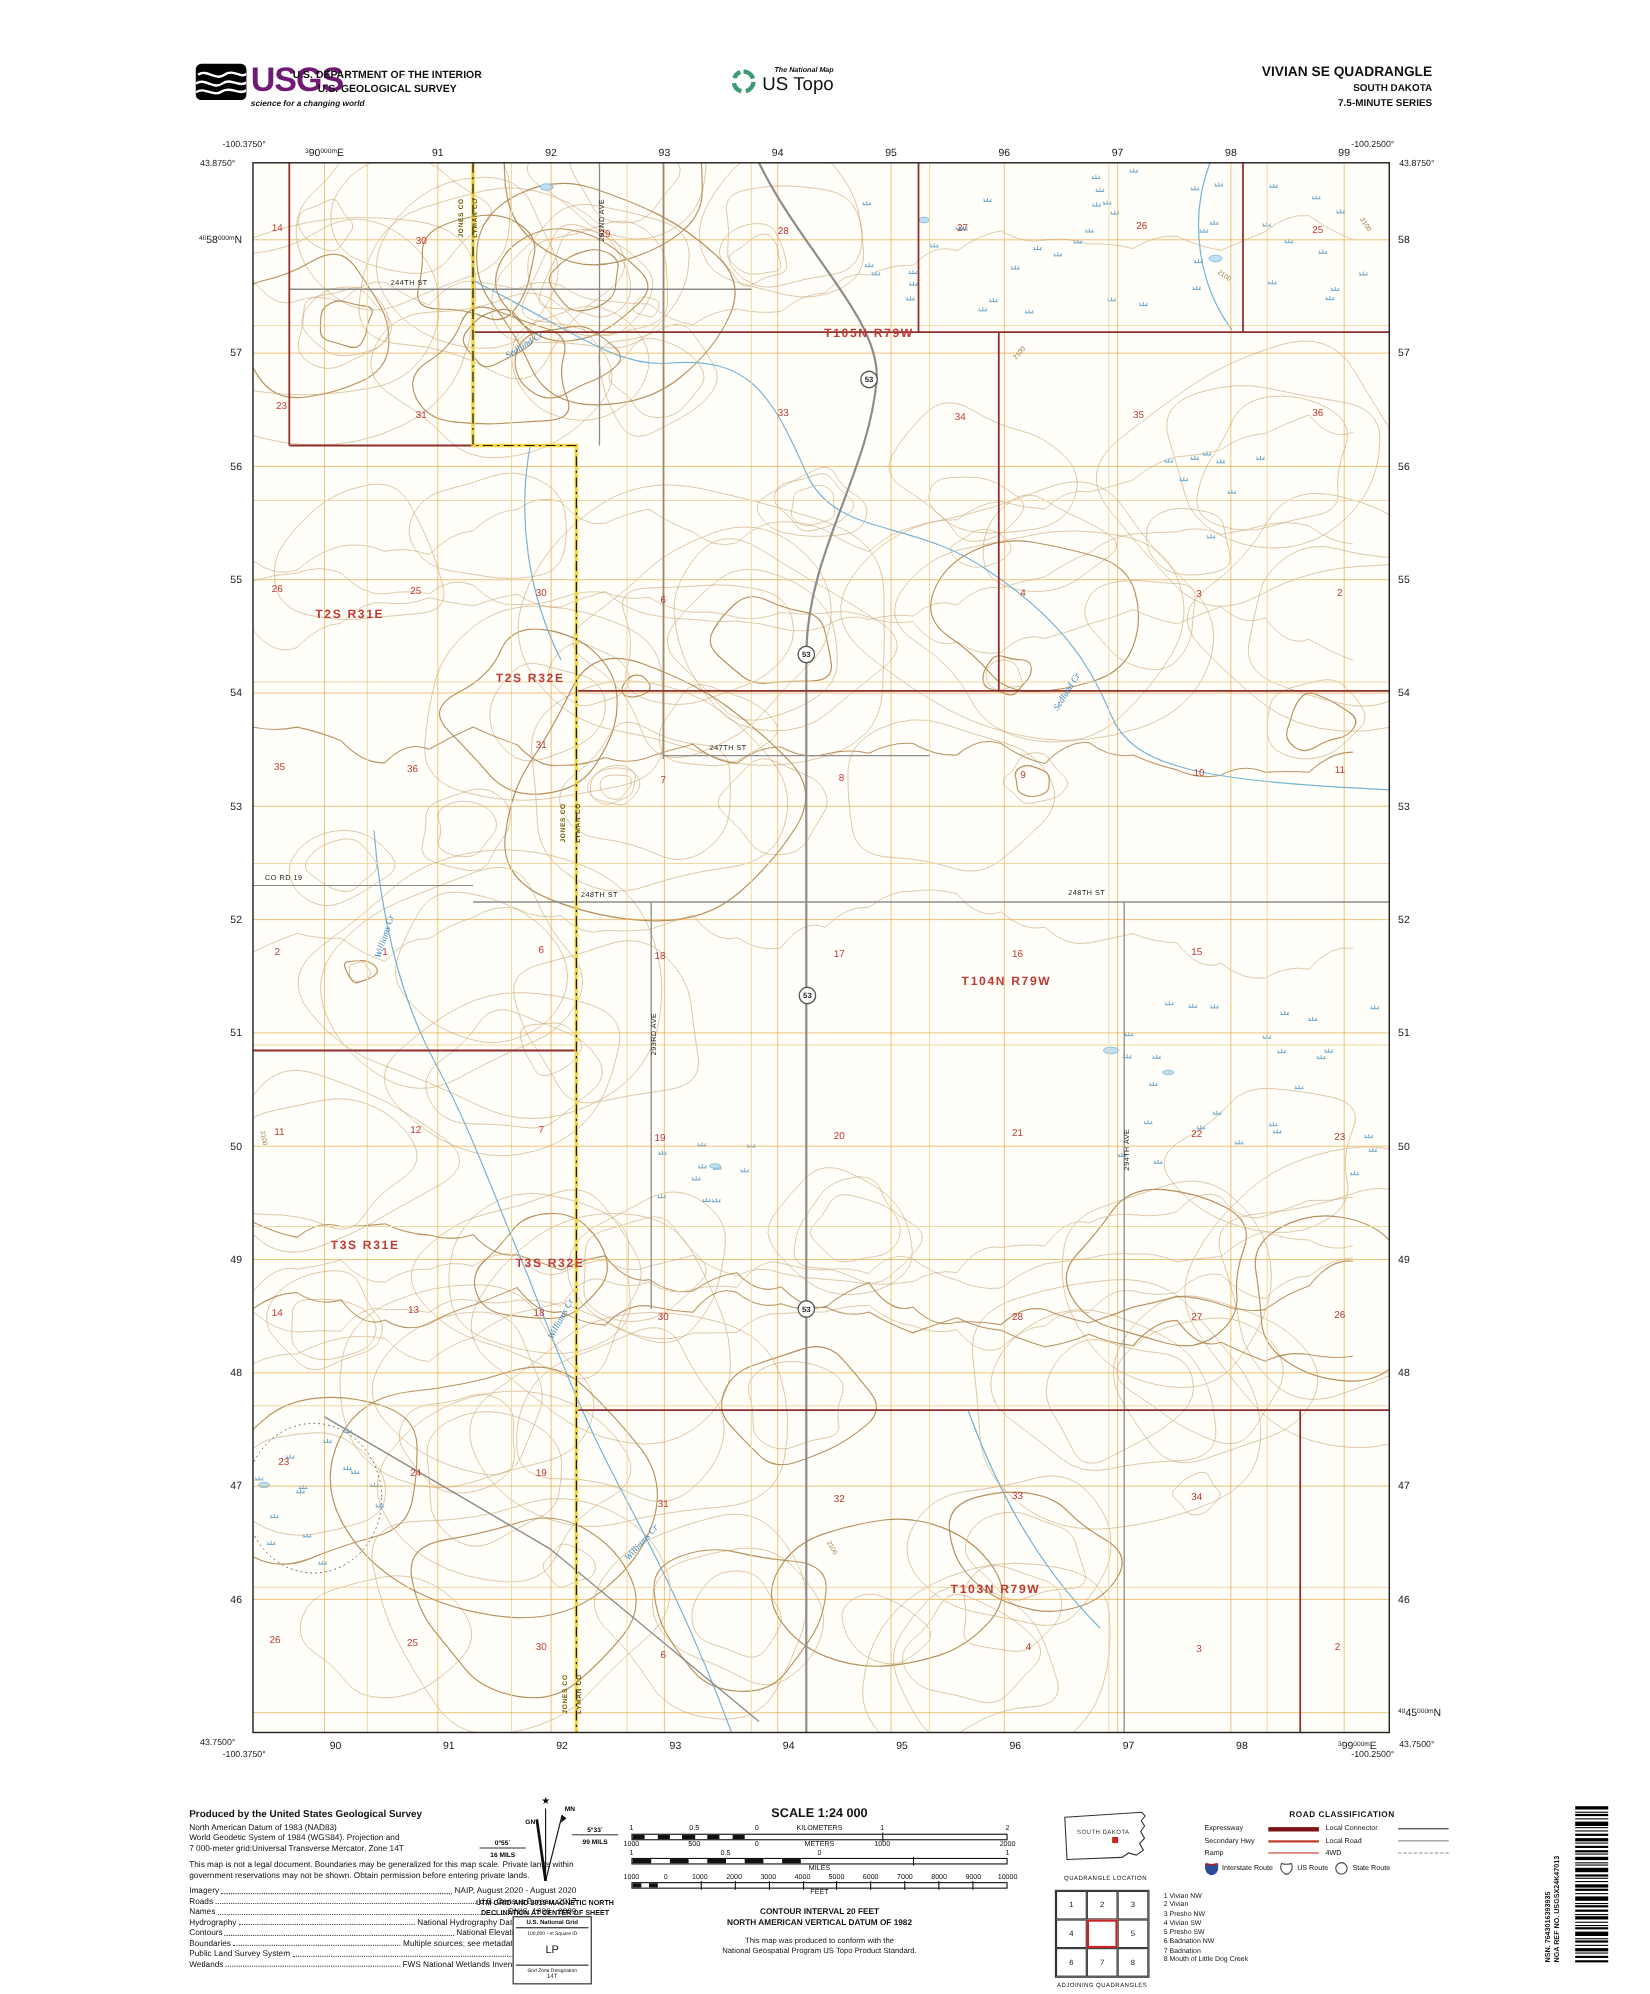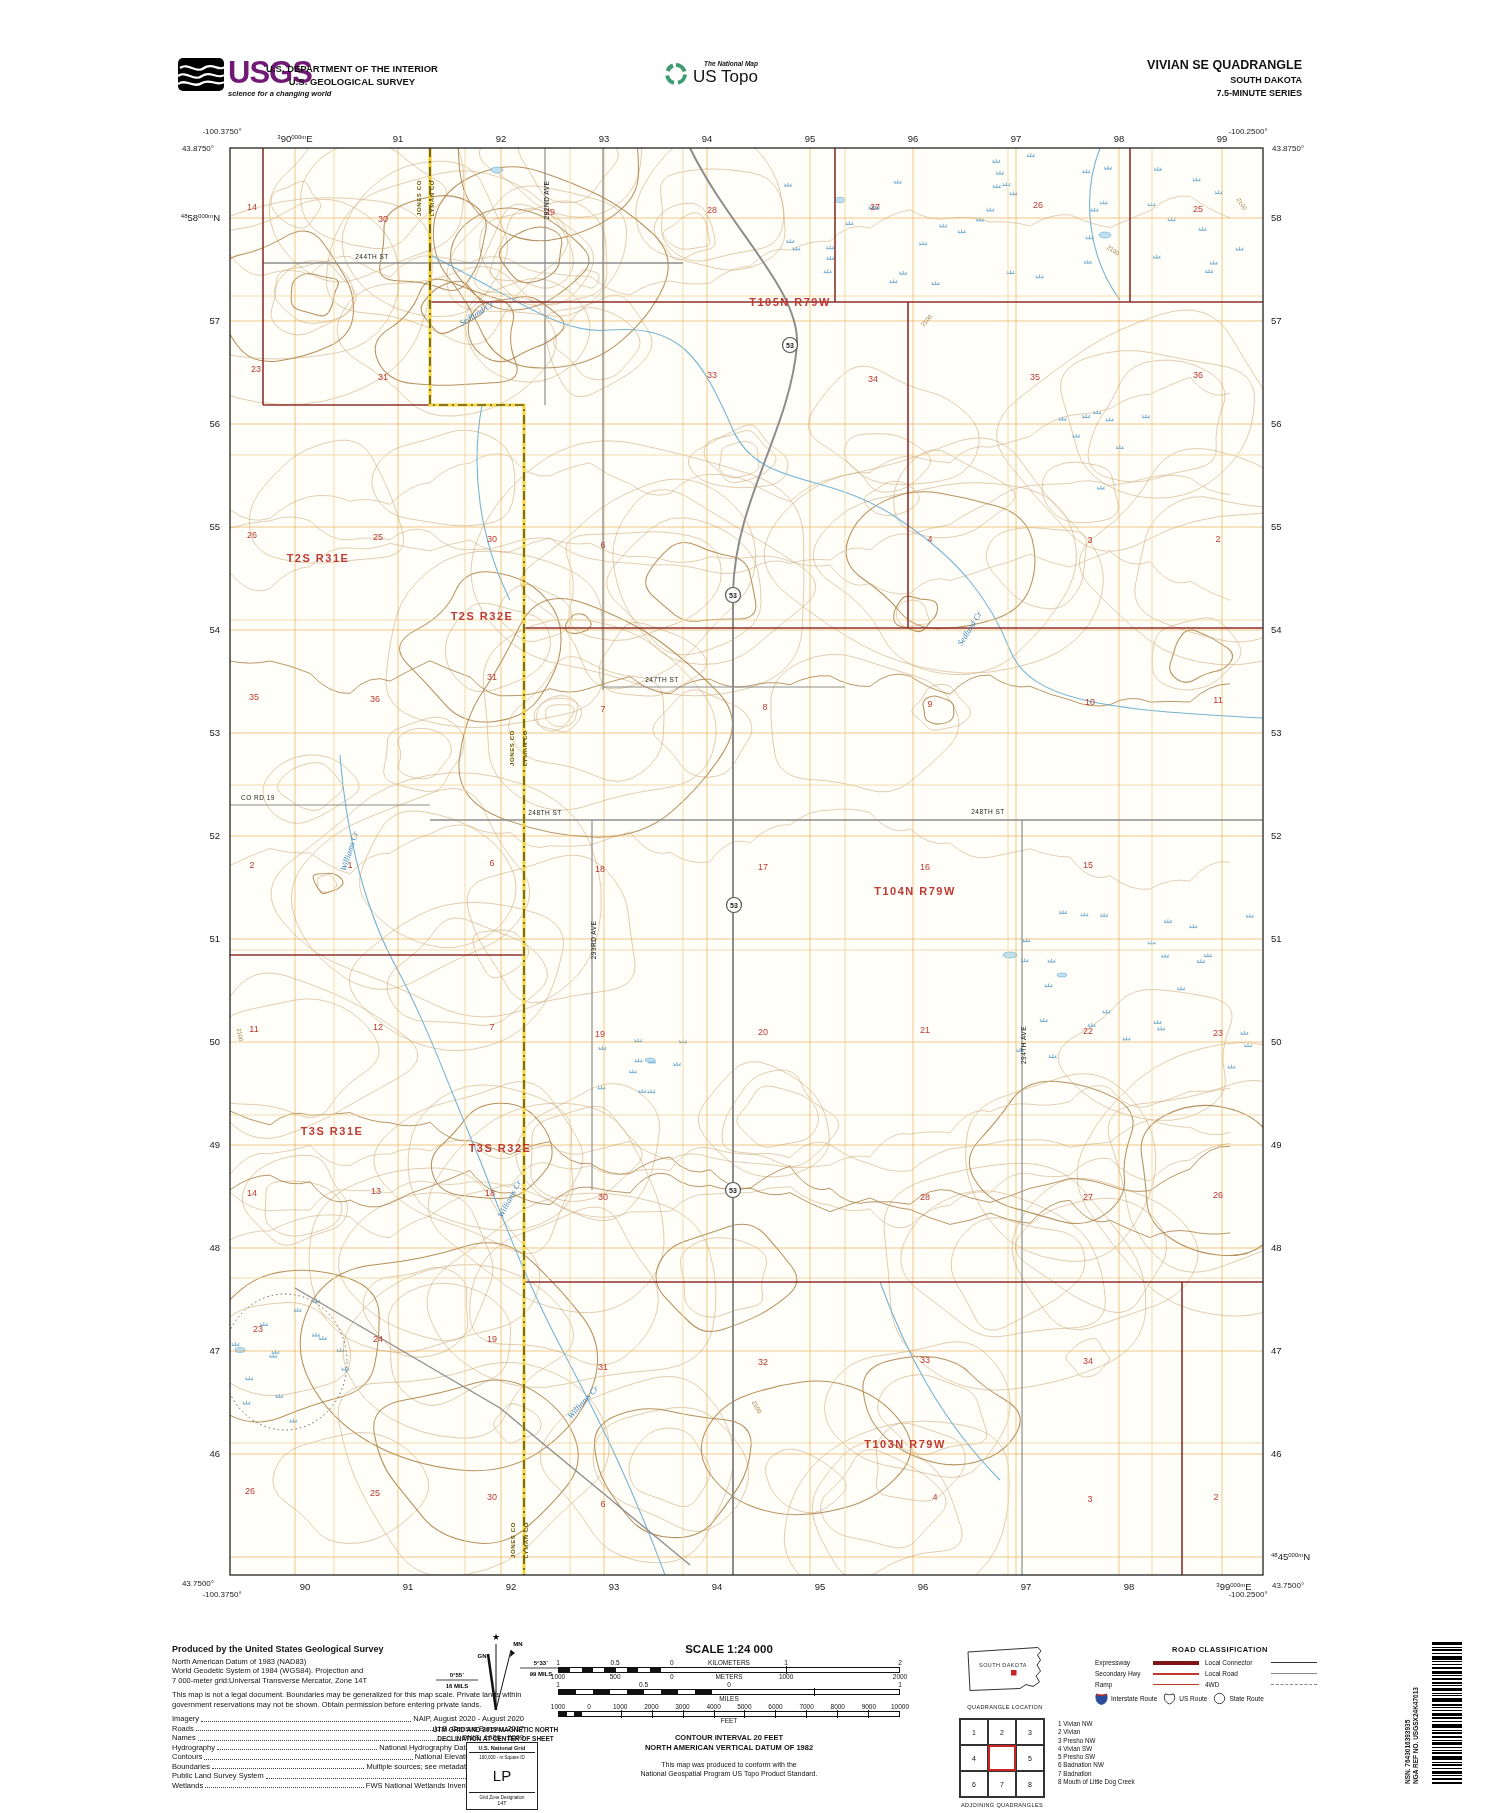--- a/index.html
+++ b/index.html
@@ -34,24 +34,24 @@
   .produced .pt{font-weight:bold;font-size:9px;margin-bottom:2px;}
   .produced .legal{margin-top:5px;}
   .crow{display:flex;align-items:flex-end;}
   .crow .leader{flex:1;border-bottom:1px dotted #444;margin:0 2px 2px 2px;min-width:8px;}
   .credits{margin-top:5px;}
   .decl{left:408px;top:1628px;width:175px;text-align:center;}
   .decl-cap{font-size:6.5px;font-weight:bold;line-height:8.5px;margin-top:2px;}
   .usng{left:466px;top:1742px;width:66px;border:1px solid #222;text-align:center;padding:2px 2px 3px 2px;background:#fff;}
   .usng .u1{font-size:5.5px;font-weight:bold;border-bottom:1px solid #222;padding-bottom:1px;}
   .usng .u2{font-size:4.5px;margin-top:2px;}
-  .usng .u3{font-size:15px;margin:7px 0 8px 0;}
+  .usng .u3{font-size:10px;margin:7px 0 8px 0;}
   .usng .u4{border-top:1px solid #222;font-size:4.5px;padding-top:2px;}
   .usng .u5{font-size:5.5px;}
-  .scale{left:544px;top:1643px;width:370px;}
+  .scale{left:560px;top:1643px;width:370px;}
   .scale .st{font-weight:bold;font-size:11.5px;text-align:center;margin-bottom:4px;}
   .srow{position:relative;height:8px;font-size:6.5px;}
   .srow span{position:absolute;transform:translateX(-50%);white-space:nowrap;}
   .sbar{position:relative;height:4px;border:1px solid #111;background:#fff;margin:0 14px;}
   .sbar .cell{position:absolute;top:0;bottom:0;background:#111;}
   .sbar .tick{position:absolute;top:-2px;height:8px;width:1px;background:#111;}
   .srow.inner{margin:0 14px;}
   .cnote{text-align:center;font-size:7.5px;font-weight:bold;line-height:9.5px;margin-top:8px;}
   .conform{text-align:center;font-size:7px;line-height:9px;margin-top:8px;}
   .loc{left:960px;top:1645px;width:90px;text-align:center;}

